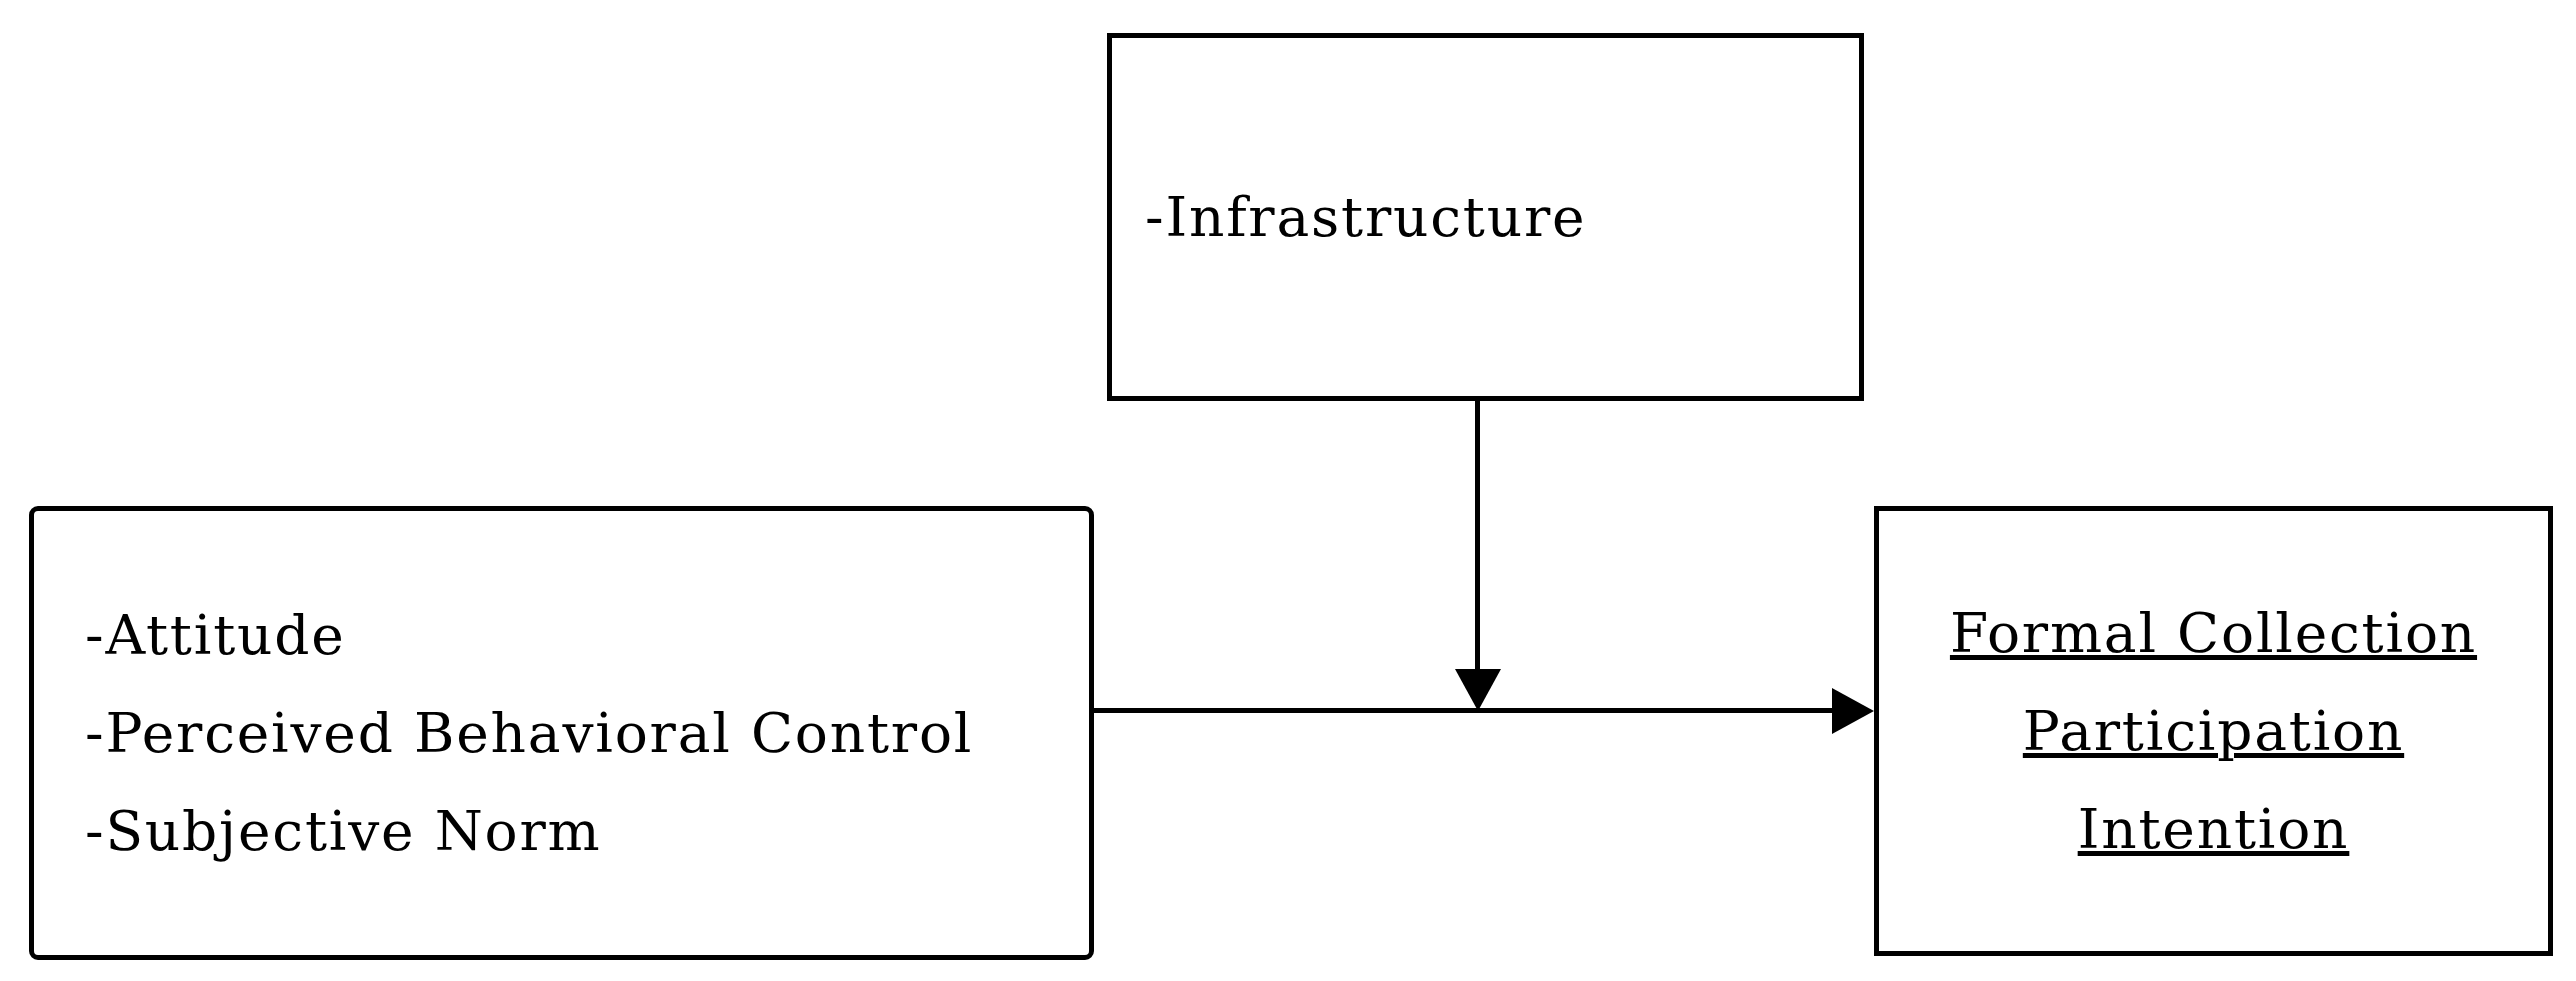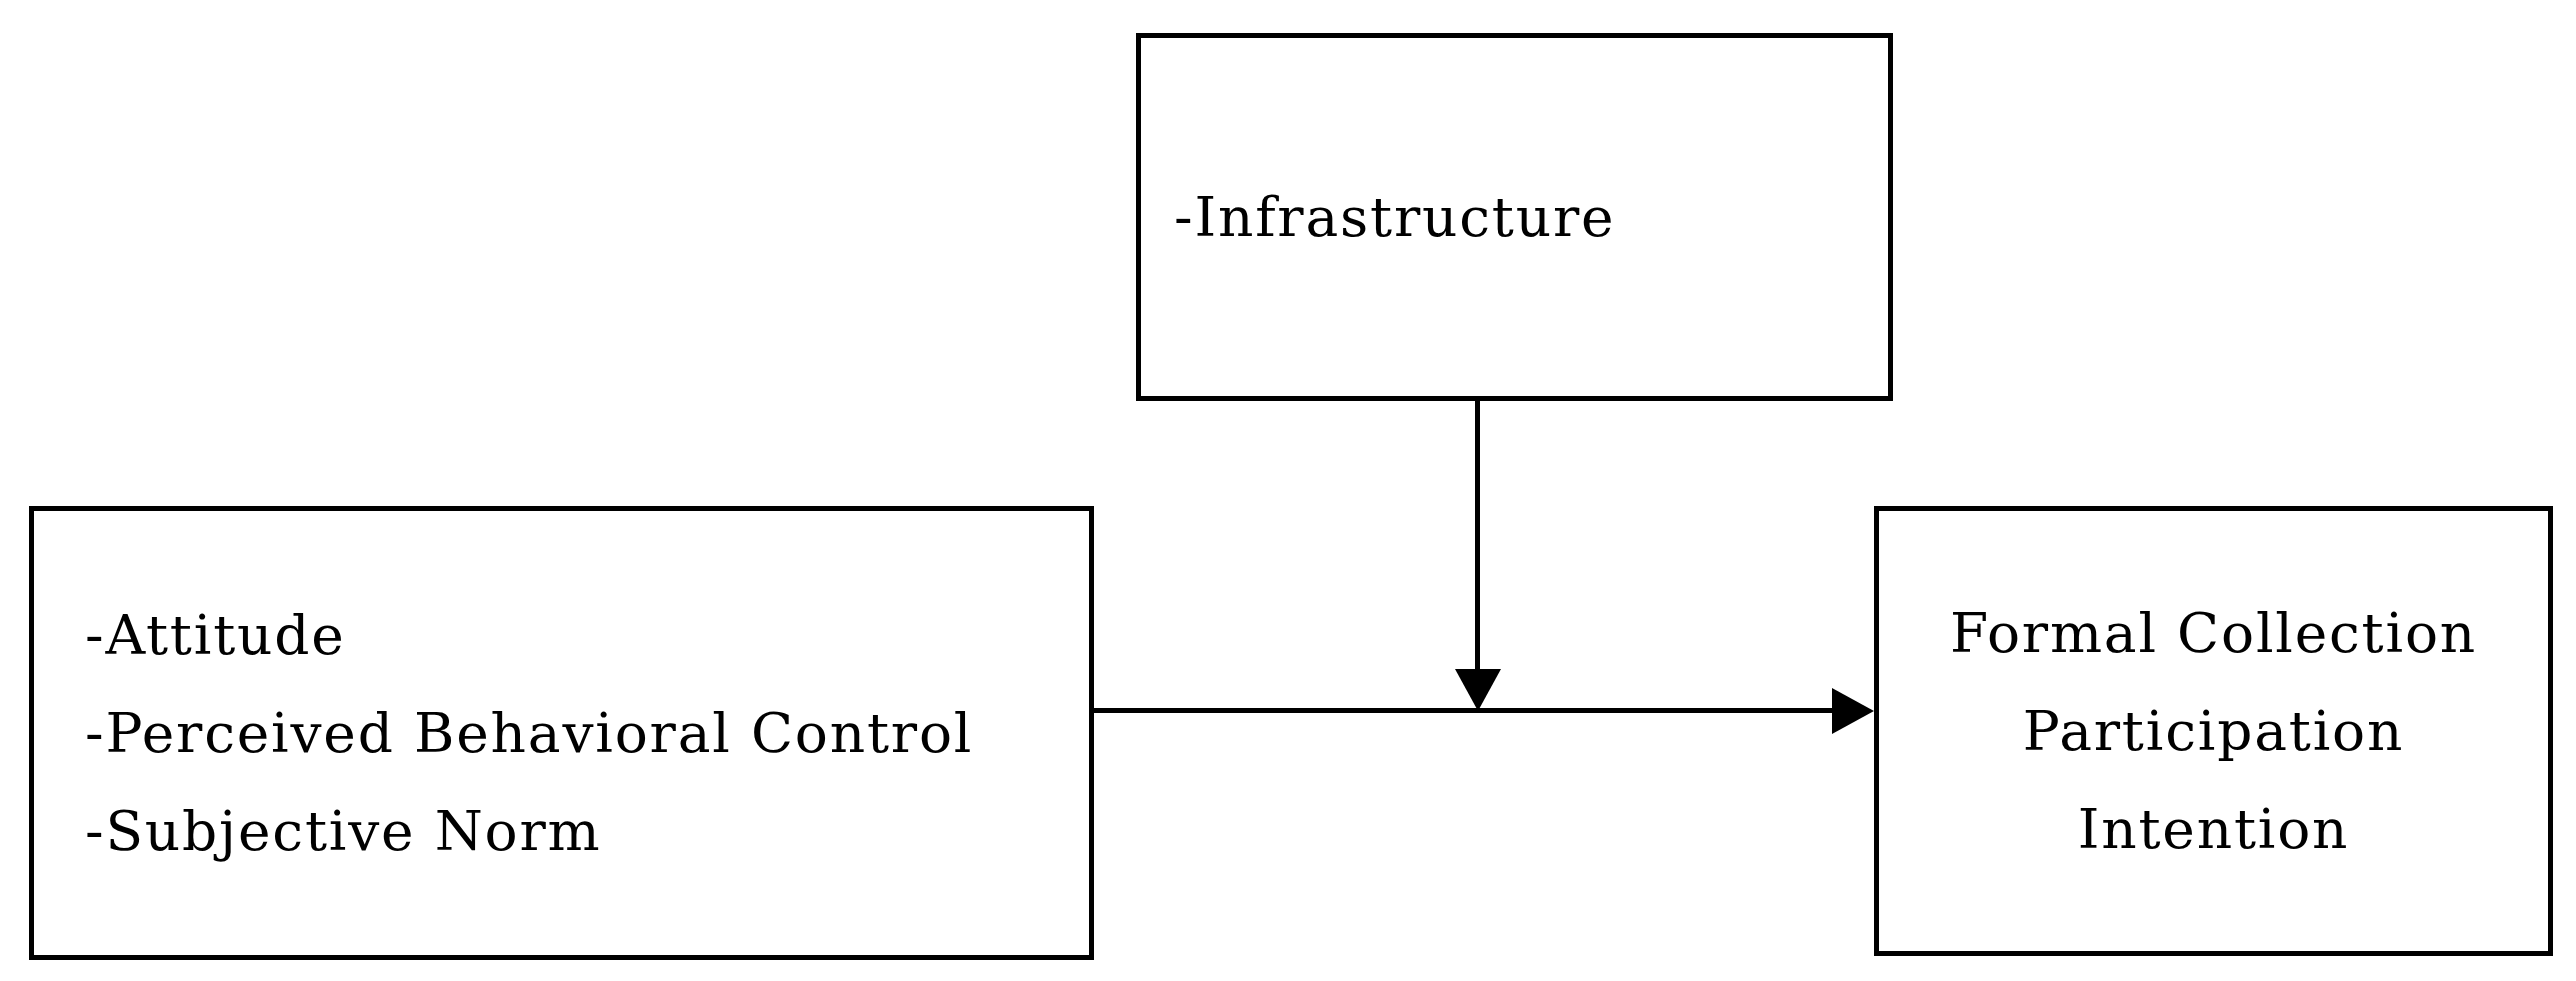--- a/index.html
+++ b/index.html
@@ -27,35 +27,36 @@
     letter-spacing: 1.8px;
     line-height: 98px;
     white-space: nowrap;
   }
   #box-external {
     left: 1107px;
     top: 33px;
     width: 757px;
     height: 368px;
     padding-left: 33px;
-    margin-left: 29px;
   }
   #box-predictors {
     left: 29px;
     top: 506px;
     width: 1065px;
     height: 454px;
     padding-left: 51px;
+    border-radius: 9px;
   }
   #box-outcome {
     left: 1874px;
     top: 506px;
     width: 679px;
     height: 450px;
     text-align: center;
+    text-decoration: underline;
   }
   .hline {
     position: absolute;
     left: 1093px;
     top: 708px;
     width: 746px;
     height: 5.3px;
     background: #000000;
   }
   .vline {

